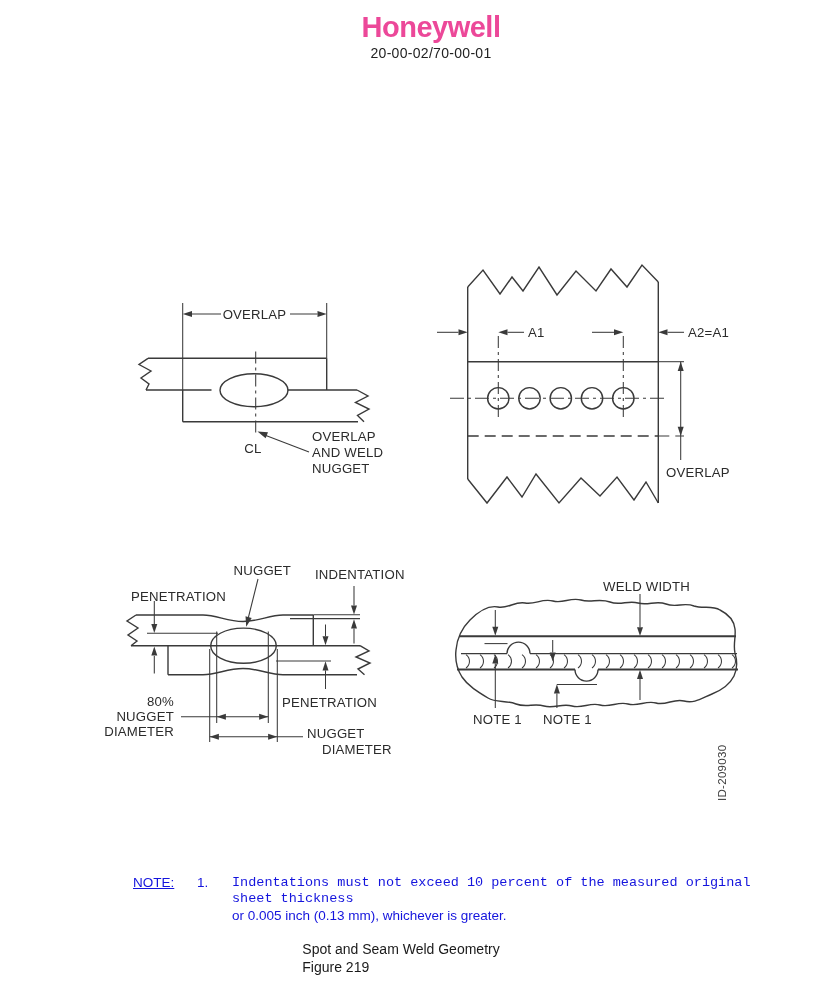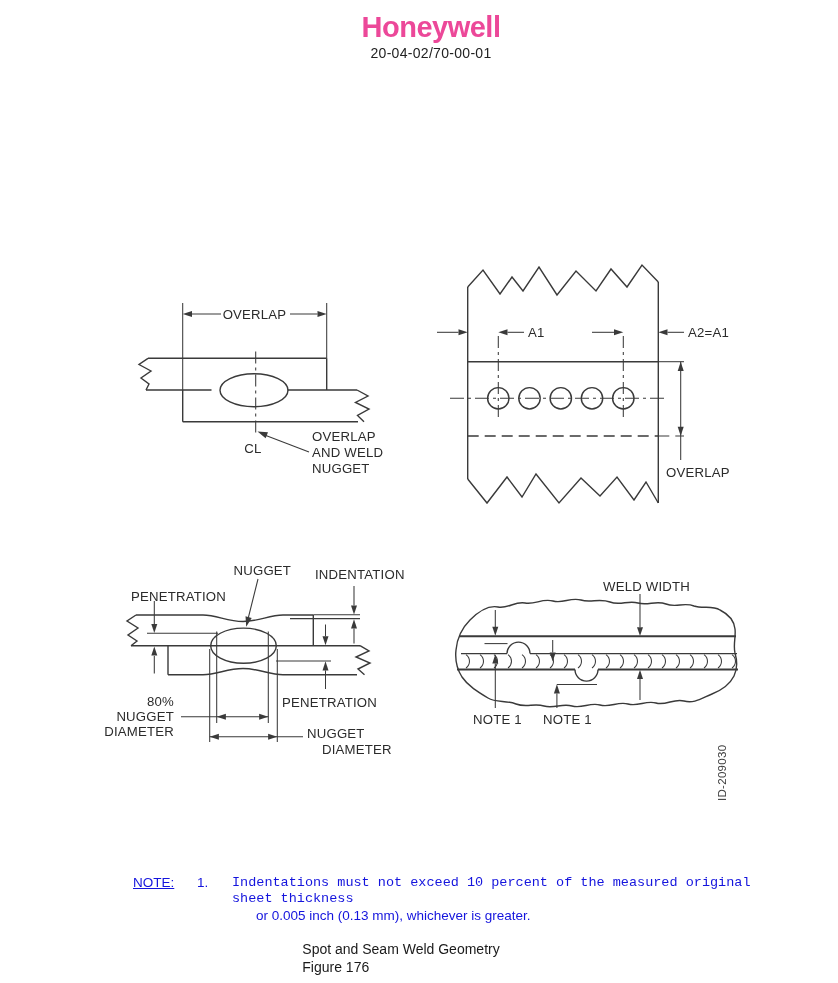--- a/index.html
+++ b/index.html
@@ -21,21 +21,21 @@
   .thick{stroke:#3a3a3a;stroke-width:2;fill:none;}
   .ah{fill:#3a3a3a;stroke:none;}
 </style>
 </head>
 <body>
 
 <div id="page">
 
   <div class="hdr">
     <div class="brand">Honeywell</div>
-    <div class="docno">20-04-02/70-00-01</div>
+    <div class="docno">20-00-02/70-00-01</div>
   </div>
 
   <svg width="838" height="983" viewBox="0 0 838 983">
 
     <g>
       <path class="thin" d="M182.7,303 V390"></path>
       <path class="thin" d="M326.7,303 V358.3"></path>
       <path class="thin" d="M192,314 H221 M290,314 H317.5"></path>
       <polygon class="ah" points="182.7,314 192,311 192,317"></polygon>
       <polygon class="ah" points="326.7,314 317.5,311 317.5,317"></polygon>
@@ -159,22 +159,22 @@
     </g>
 
     <text transform="translate(725.5,801) rotate(-90)" x="0" y="0" style="font-size:11.5px;fill:#3d3d3d;letter-spacing:0.3px;">ID-209030</text>
   </svg>
 
   <div class="note">
     <span class="lbl">NOTE:</span>
     <span class="num">1.</span>
     <span class="body">
       <span style="display:block;font-family:Liberation Mono, monospace;">Indentations must not exceed 10 percent of the measured original sheet thickness</span>
-      <span style="display:block;margin-left:24px;">or 0.005 inch (0.13 mm), whichever is greater.</span>
+      <span style="display:block;">or 0.005 inch (0.13 mm), whichever is greater.</span>
     </span>
   </div>
 
   <div class="ftr">
     <div>Spot and Seam Weld Geometry</div>
-    <div>Figure 176</div>
+    <div>Figure 219</div>
   </div>
 
 </div>
 
 </body></html>

